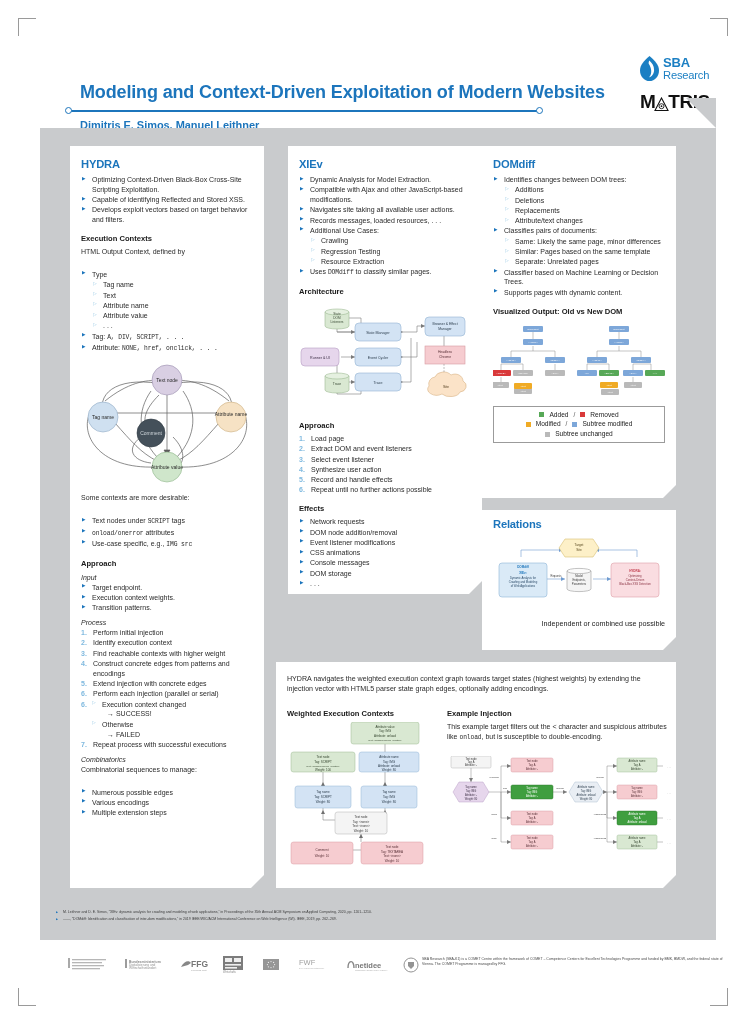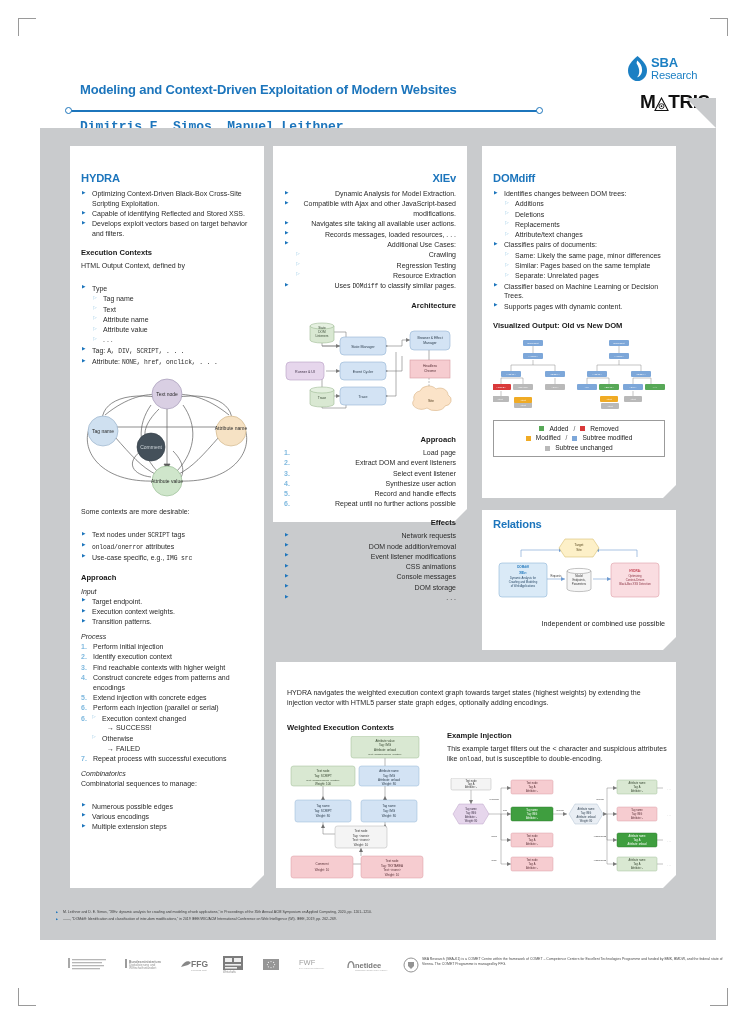--- a/index.html
+++ b/index.html
@@ -16,65 +16,65 @@
   
   .cropmark { position: absolute; width: 18px; height: 18px; }
   .cm-tl { top: 18px; left: 18px; border-left: 1px solid #9a9a9a; border-top: 1px solid #9a9a9a; }
   .cm-tr { top: 18px; right: 18px; border-right: 1px solid #9a9a9a; border-top: 1px solid #9a9a9a; }
   .cm-bl { bottom: 18px; left: 18px; border-left: 1px solid #9a9a9a; border-bottom: 1px solid #9a9a9a; }
   .cm-br { bottom: 18px; right: 18px; border-right: 1px solid #9a9a9a; border-bottom: 1px solid #9a9a9a; }
 
   
   .header { position: absolute; left: 40px; top: 46px; right: 30px; height: 86px; }
   .title {
-    font-size: 13px; font-weight: bold; color: #1c75bc; letter-spacing: -0.15px;
+    font-size: 18px; font-weight: bold; color: #1c75bc; letter-spacing: -0.15px;
     position: absolute; left: 40px; top: 36px; white-space: nowrap; text-align: center;
   }
   .rule-wrap { position: absolute; left: 25px; top: 61px; width: 478px; height: 8px; }
   .rule-line { position: absolute; left: 4px; top: 3px; width: 470px; height: 1.6px; background: #1c75bc; }
   .rule-dot { position: absolute; top: 0px; width: 7px; height: 7px; border-radius: 50%; border: 1.6px solid #1c75bc; background: #fff; }
   .rule-dot.l { left: 0; }
   .rule-dot.r { right: 0; }
   .authors {
     position: absolute; left: 40px; top: 73px;
-    font-size: 13px; font-weight: bold; color: #1c75bc; letter-spacing: -0.05px; font-family: Liberation Mono, monospace;
+    font-size: 11px; font-weight: bold; color: #1c75bc; letter-spacing: -0.05px;
   }
 
   
   .comet { position: absolute; left: 500px; top: 16px; width: 86px; text-align: center; }
   .comet-word { font-size: 11px; letter-spacing: 2px; color: #8b8b8b; font-weight: 500; position: relative; display: inline-block;}
   .comet-word .mark { color: #e8643c; }
   .comet-sub { font-size: 3.6px; color: #6f6f6f; line-height: 1.45; margin-top: 12px; letter-spacing: .1px;}
   .comet-url { font-size: 3.2px; color: #9a9a9a; margin-top: 8px; }
 
   
-  .sba { position: absolute; left: 588px; top: 10px; display: flex; align-items: flex-start; gap: 4px; }
+  .sba { position: absolute; left: 600px; top: 10px; display: flex; align-items: flex-start; gap: 4px; }
   .sba-drop { width: 19px; height: 25px; }
   .sba-text .l1 { font-size: 13px; font-weight: bold; color: #1b7fc3; line-height: 1; letter-spacing: -.2px;}
   .sba-text .l2 { font-size: 11.2px; color: #1b7fc3; line-height: 1.1; letter-spacing: -.2px;}
   .matris { position: absolute; left: 600px; top: 45px; font-size: 19px; font-weight: bold; letter-spacing: -0.5px; color: #111; display:flex; align-items:center;}
   .matris .eye { display:inline-block; width: 15px; height: 15px; position: relative; margin: 0 -1px; }
 
   
   .wedge { position: absolute; right: 30px; top: 98px; width: 30px; height: 30px; background: #c9cbcd; clip-path: polygon(0 0, 100% 0, 100% 100%); }
 
   
   .body-bg { position: absolute; left: 40px; top: 128px; width: 676px; height: 776px; background: #c9cbcd; }
 
   
   .card { position: absolute; background: #ffffff; }
   .card .corner { position: absolute; right: 0; bottom: 0; width: 13px; height: 13px; background: #c9cbcd; clip-path: polygon(100% 0, 100% 100%, 0 100%); }
 
   .card-hydra    { left: 70px;  top: 146px; width: 194px; height: 742px; }
-  .card-xiev     { left: 273px; top: 146px; width: 194px; height: 376px; text-align: right; }
+  .card-xiev     { left: 288px; top: 146px; width: 194px; height: 448px; }
   .card-domdiff  { left: 482px; top: 146px; width: 194px; height: 352px; }
   .card-relations{ left: 482px; top: 510px; width: 194px; height: 140px; }
   .card-practice { left: 276px; top: 662px; width: 400px; height: 226px; }
 
-  .inner { padding: 26px 11px 8px 11px; }
+  .inner { padding: 12px 11px 8px 11px; }
 
   h2.sec {
     font-size: 11.2px; color: #1c75bc; font-weight: bold; letter-spacing: -0.2px;
     margin-bottom: 5px;
   }
   h3.sub {
     font-size: 7.6px; font-weight: bold; color: #1a1a1a; margin: 9px 0 4px 0;
   }
   h3.sub.tight { margin-top: 7px; }
   p.lead { font-size: 7px; color: #2a2a2a; line-height: 1.42; margin-bottom: 13px; }
@@ -656,21 +656,21 @@
               <rect x="74" y="120" width="62" height="22" rx="2.5" fill="#f6ccd0" stroke="#d89aa0" stroke-width="0.5"></rect>
               <text x="105" y="126" fill="#5a3238">Text node</text>
               <text x="105" y="130.5" fill="#5a3238">Tag: TEXTAREA</text>
               <text x="105" y="135" fill="#5a3238">Text: &lt;none&gt;</text>
               <text x="105" y="139.5" fill="#5a3238">Weight: 10</text>
             </g>
           </svg>
         </div>
 
         <div class="prac-right">
-          <h3 class="sub" style="margin-top:10px">Example Injection</h3>
+          <h3 class="sub" style="margin-top:2px">Example Injection</h3>
           <p class="lead"><span>This example target filters out the &lt; character and suspicious attributes like </span><span class="mono">onload</span><span>, but is susceptible to double-encoding.</span></p>
 
           <svg class="exsvg" viewBox="0 0 228 108">
             <g stroke="#7a7a7a" stroke-width="0.45" fill="none">
               <path d="M24 12 L24 26"></path>
               <path d="M40 36 L54 36"></path>
               <path d="M54 36 L54 10 L64 10"></path>
               <path d="M54 36 L64 36"></path>
               <path d="M54 36 L54 62 L64 62"></path>
               <path d="M54 36 L54 86 L64 86"></path>

